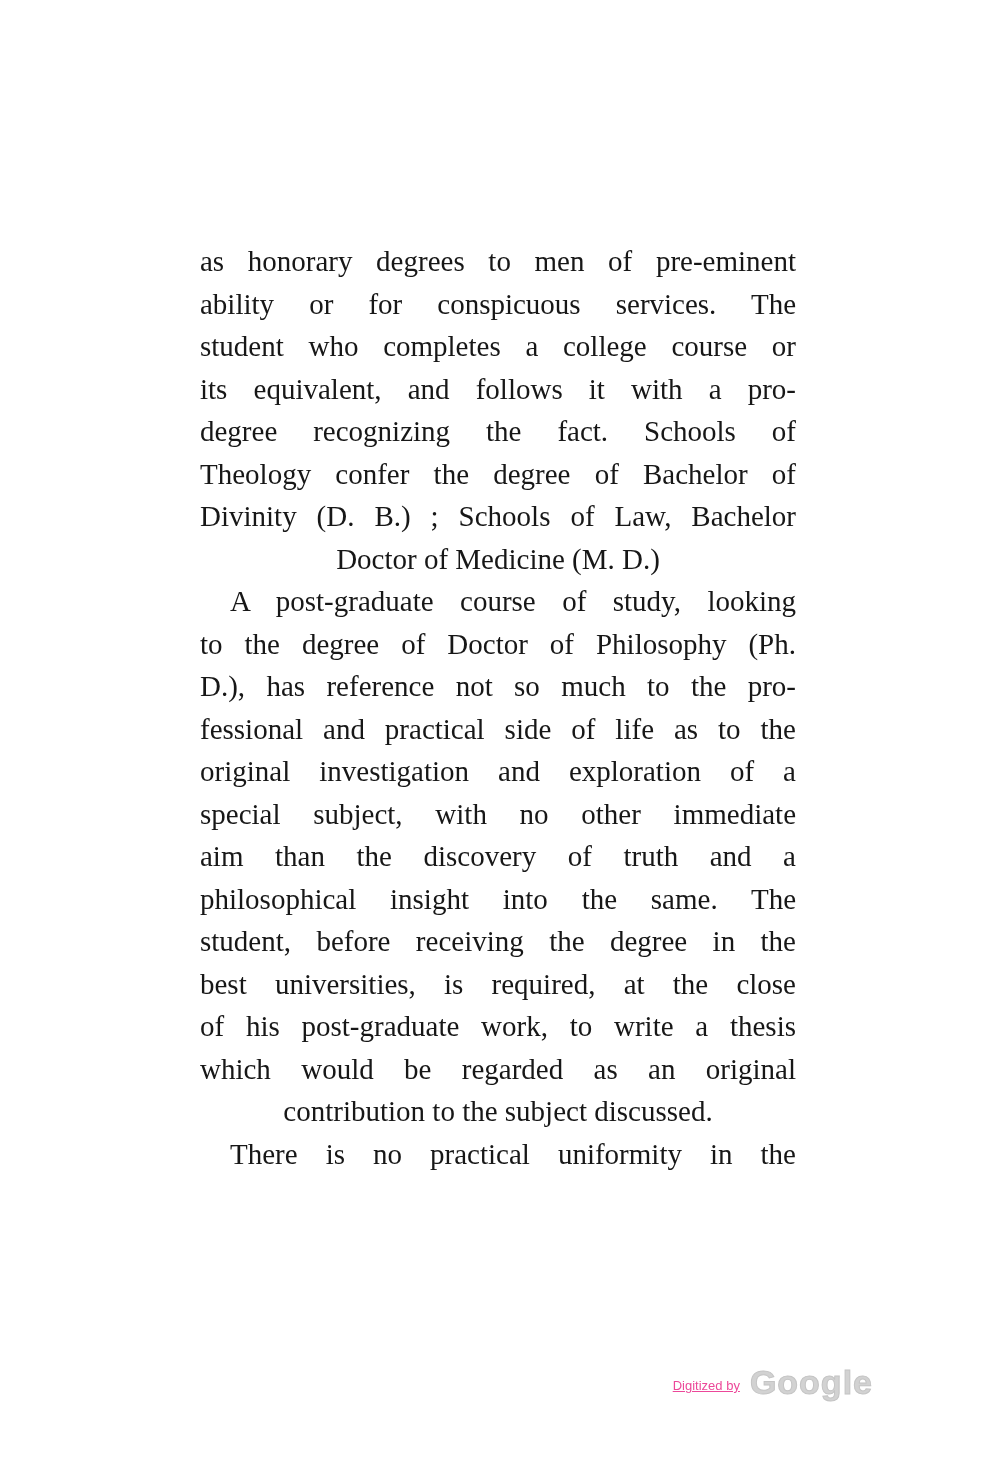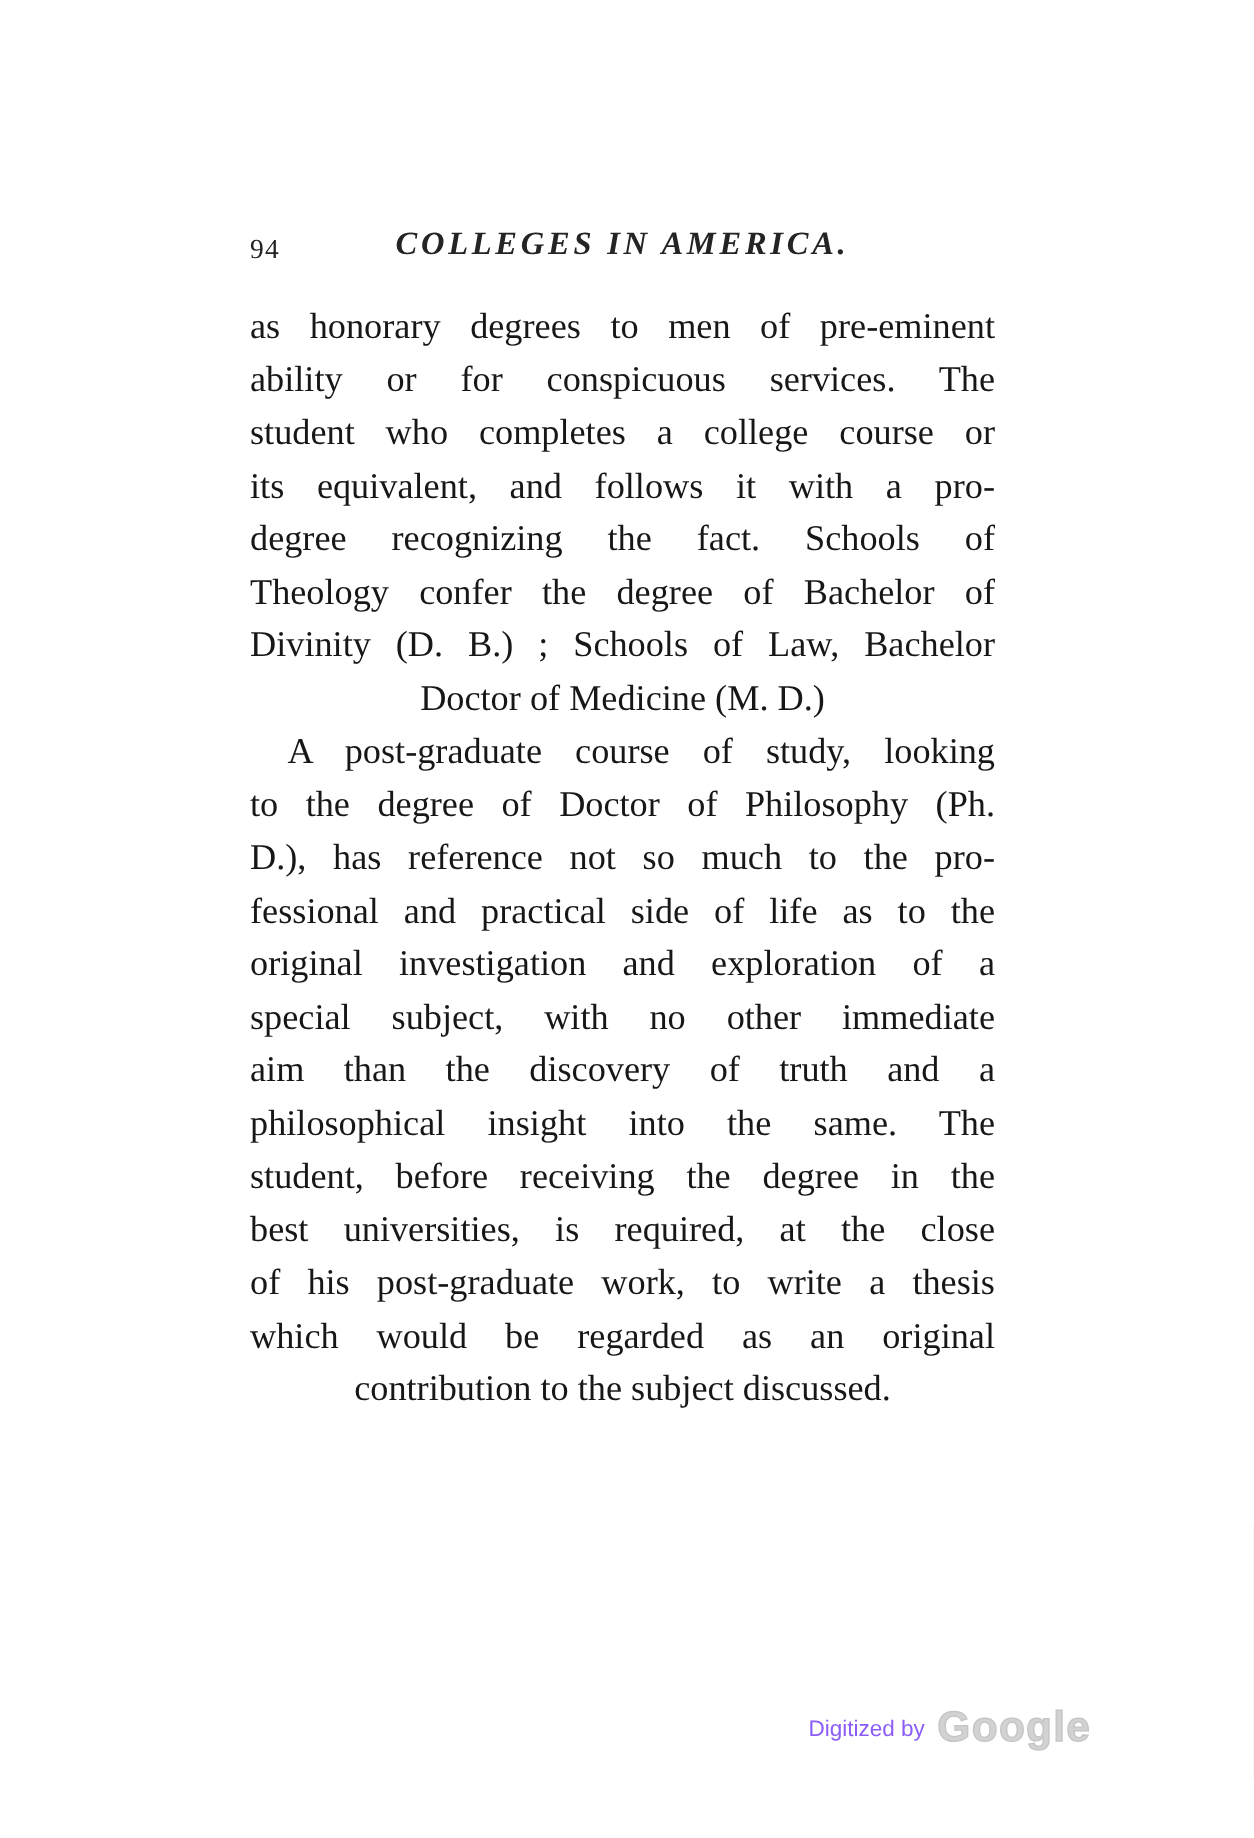--- a/index.html
+++ b/index.html
@@ -77,43 +77,40 @@
   }
   .watermark {
     position: absolute;
     right: 130px;
     bottom: 68px;
     white-space: nowrap;
     user-select: none;
   }
   .watermark .wm-prefix {
     font-family: "Liberation Sans", sans-serif;
-    font-size: 18px;
-    color: #8b5cf6;
+    font-size: 13px;
+    color: #ec4899;
     margin-right: 6px;
     vertical-align: 4px;
+    text-decoration: underline;
   }
   .watermark .wm-brand {
     font-family: "Liberation Sans", sans-serif;
     font-size: 34px;
     font-weight: bold;
     color: #d2d2d2;
     letter-spacing: 1px;
     -webkit-text-stroke: 1px #c4c4c4;
   }
 </style>
 </head>
 <body>
 
 <div class="page">
 
-  <div class="header-row">
-    <span class="page-number">94</span>
-    <span class="running-title">COLLEGES IN AMERICA.</span>
-  </div>
 
   <div class="text-block">
       <div class="line">as honorary degrees to men of pre-eminent</div>
       <div class="line">ability or for conspicuous services.  The</div>
       <div class="line">student who completes a college  course or</div>
       <div class="line">its equivalent, and follows it with a pro-</div>
       <div class="line">degree  recognizing  the  fact.   Schools  of</div>
       <div class="line">Theology confer the degree of Bachelor of</div>
       <div class="line">Divinity (D. B.) ; Schools of Law, Bachelor</div>
       <div class="line nojust">Doctor of Medicine (M. D.)</div>
@@ -123,20 +120,21 @@
       <div class="line">fessional and practical side of life as to the</div>
       <div class="line">original investigation and exploration of a</div>
       <div class="line">special subject, with no other immediate</div>
       <div class="line">aim than the discovery of truth and a</div>
       <div class="line">philosophical insight into the same.  The</div>
       <div class="line">student, before receiving the degree in the</div>
       <div class="line">best universities, is required, at the close</div>
       <div class="line">of his post-graduate work, to write a thesis</div>
       <div class="line">which would be regarded as an original</div>
       <div class="line nojust">contribution to the subject discussed.</div>
+      <div class="line indent">There is no practical uniformity in the</div>
     </div>
 
   <div class="watermark">
     <span class="wm-prefix">Digitized by</span>
     <span class="wm-brand">Google</span>
   </div>
 
 </div>
 
 </body></html>

